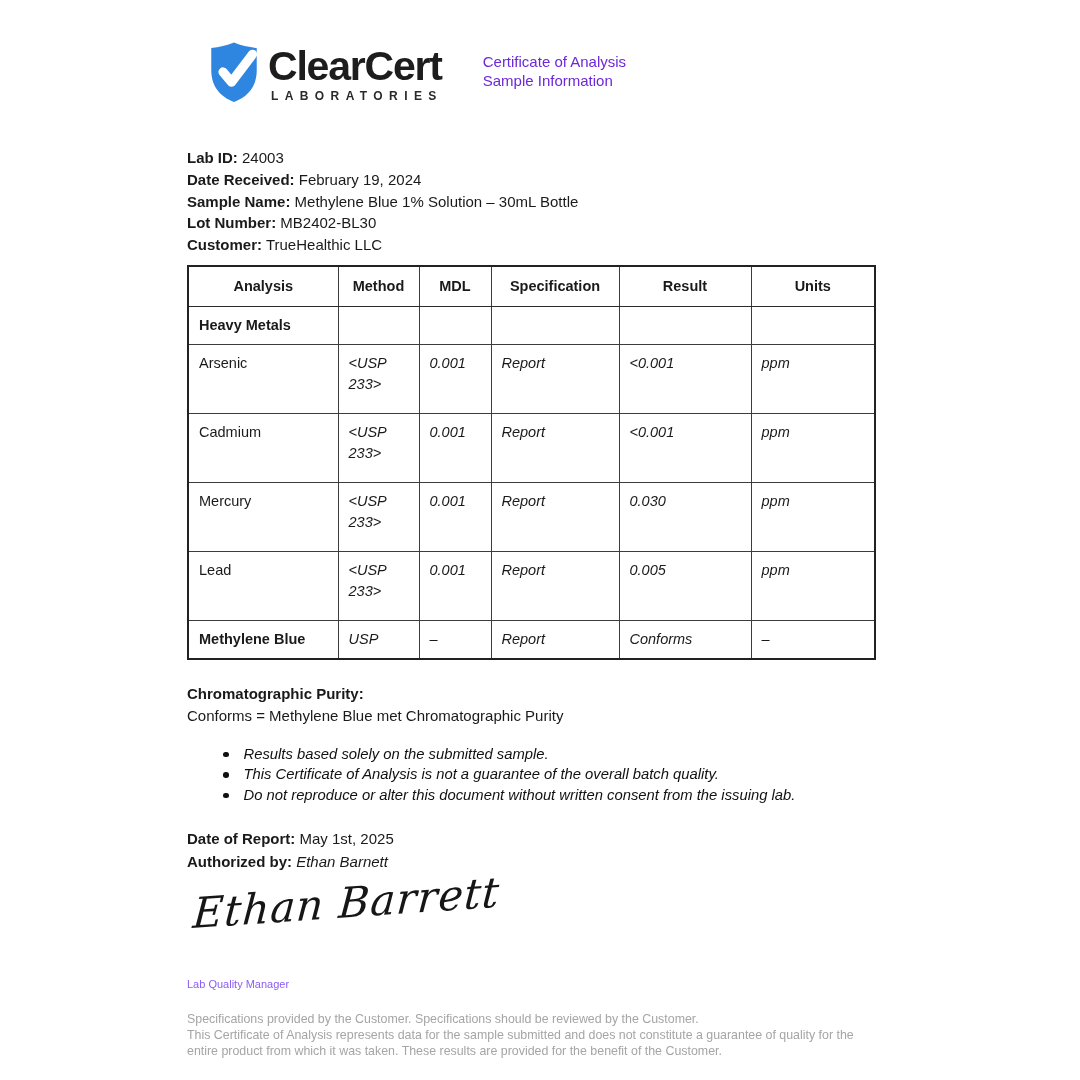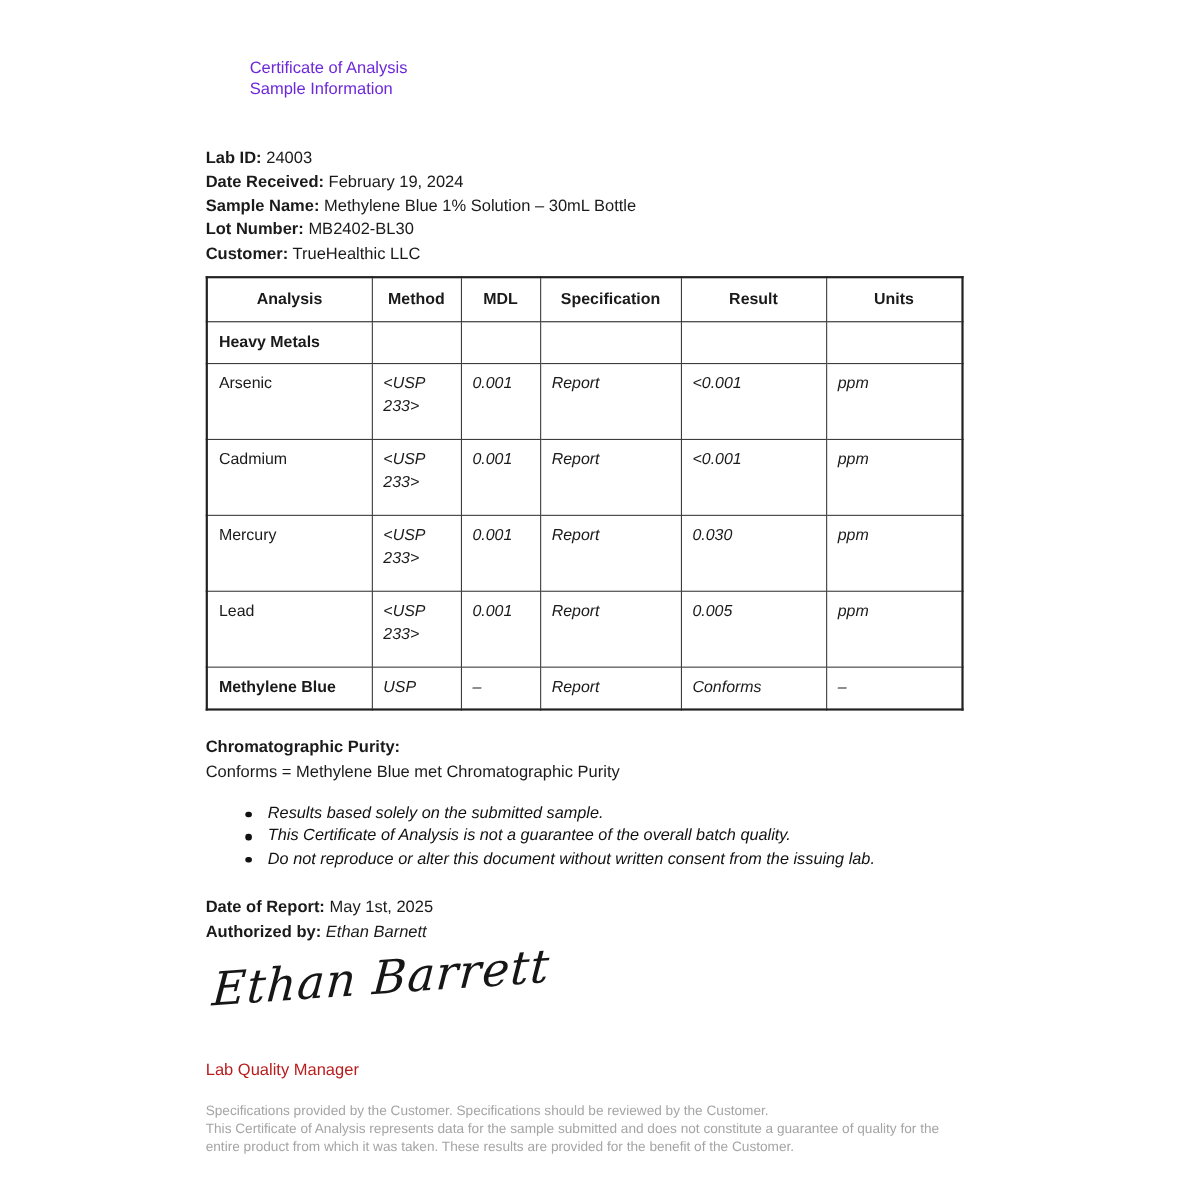--- a/index.html
+++ b/index.html
@@ -63,32 +63,44 @@
     display: inline-block;
     margin: 16px 0 0 6px;
     font-family: "DejaVu Serif", serif;
     font-style: italic;
     font-size: 42px; color: #161616;
     letter-spacing: 1px;
     transform: rotate(-4deg) skewX(-8deg);
     transform-origin: left center;
   }
 
-  .role { margin-top: 40px; font-size: 15px; color: #b91c1c; }
+  .role { margin-top: 40px; font-size: 11px; color: #8b5cf6; }
 
   
   .fineprint { margin-top: 21px; width: 695px; font-size: 12.4px; line-height: 16px; color: #a5a5a5; }
   .fineprint p { margin: 0; }
 </style>
 </head>
 <body>
 
 <div class="page">
 
   <div class="logo-row">
+    <div class="logo">
+      <span class="shield">
+        <svg width="54" height="64" viewBox="0 0 64 76">
+          <path d="M32 3 C40 6.5 50 8.5 59 9.5 L59 36 C59 56 47.5 68 32 73.5 C16.5 68 5 56 5 36 L5 9.5 C14 8.5 24 6.5 32 3 Z" fill="#2f86e0"></path>
+          <polyline points="19,38 29,50 54,17" fill="none" stroke="#ffffff" stroke-width="11" stroke-linecap="round" stroke-linejoin="round"></polyline>
+        </svg>
+      </span>
+      <div class="brand-text">
+        <div class="brand-name">ClearCert</div>
+        <div class="brand-sub">LABORATORIES</div>
+      </div>
+    </div>
     <div class="header-meta">
       <div>Certificate of Analysis</div>
       <div>Sample Information</div>
     </div>
   </div>
 
   <div class="info-block">
     <div class="info-row">
       <span class="lbl">Lab ID:</span>
       <span>24003</span>

